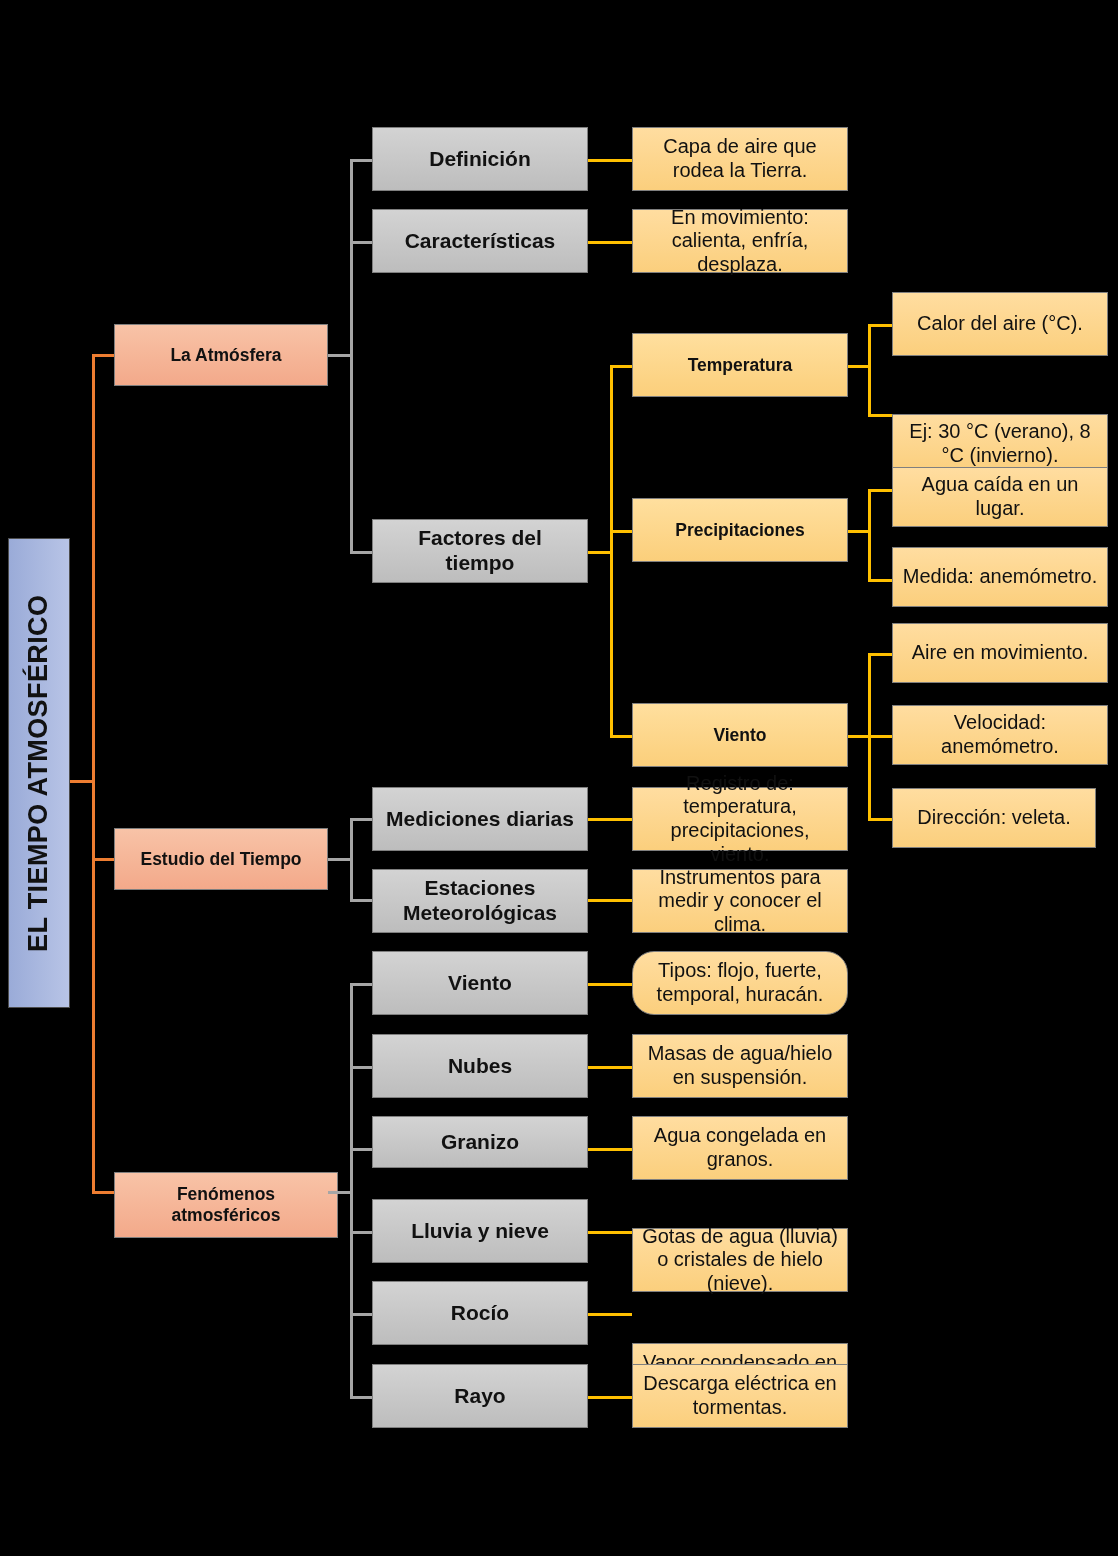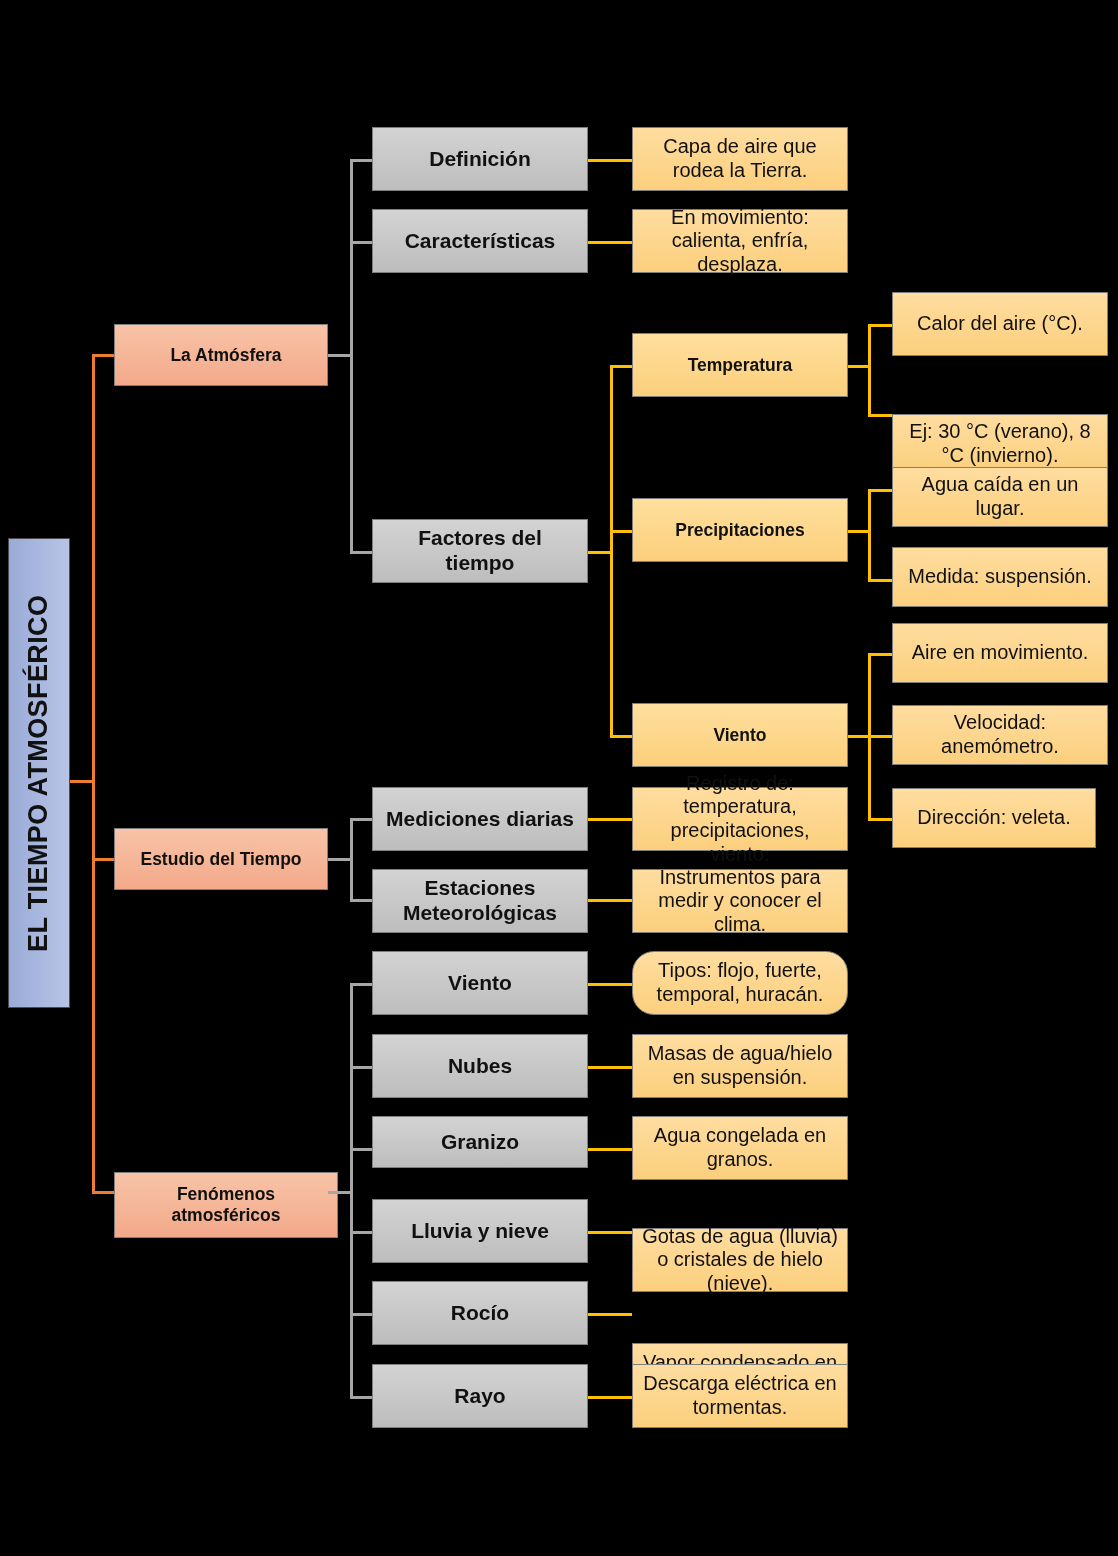--- a/index.html
+++ b/index.html
@@ -102,21 +102,21 @@
   <div class="ln h c-amber" style="left:868px; top:414px; width:24px;"></div>
   <div class="node leaf" style="left:892px; top:292px; width:216px; height:64px;">Calor del aire (°C).</div>
   <div class="node leaf" style="left:892px; top:382px; width:216px; height:60px;margin-top:32px;">Ej: 30 °C (verano),  8 °C (invierno).</div>
 
   <div class="node lvl2-amber" style="left:632px; top:498px; width:216px; height:64px;">Precipitaciones</div>
   <div class="ln h c-amber" style="left:848px; top:530px; width:22px;"></div>
   <div class="ln v c-amber" style="left:868px; top:489px; height:93px;"></div>
   <div class="ln h c-amber" style="left:868px; top:489px; width:24px;"></div>
   <div class="ln h c-amber" style="left:868px; top:579px; width:24px;"></div>
   <div class="node leaf" style="left:892px; top:467px; width:216px; height:60px;">Agua caída en un lugar.</div>
-  <div class="node leaf" style="left:892px; top:547px; width:216px; height:60px;">Medida: suspensión.</div>
+  <div class="node leaf" style="left:892px; top:547px; width:216px; height:60px;">Medida: anemómetro.</div>
 
   <div class="node lvl2-amber" style="left:632px; top:703px; width:216px; height:64px;">Viento</div>
   <div class="ln h c-amber" style="left:848px; top:735px; width:22px;"></div>
   <div class="ln v c-amber" style="left:868px; top:653px; height:165px;"></div>
   <div class="ln h c-amber" style="left:868px; top:653px; width:24px;"></div>
   <div class="ln h c-amber" style="left:868px; top:735px; width:24px;"></div>
   <div class="ln h c-amber" style="left:868px; top:818px; width:24px;"></div>
   <div class="node leaf" style="left:892px; top:623px; width:216px; height:60px;">Aire en movimiento.</div>
   <div class="node leaf" style="left:892px; top:705px; width:216px; height:60px;">Velocidad: anemómetro.</div>
   <div class="node leaf" style="left:892px; top:788px; width:204px; height:60px;text-align:right;">Dirección: veleta.</div>

